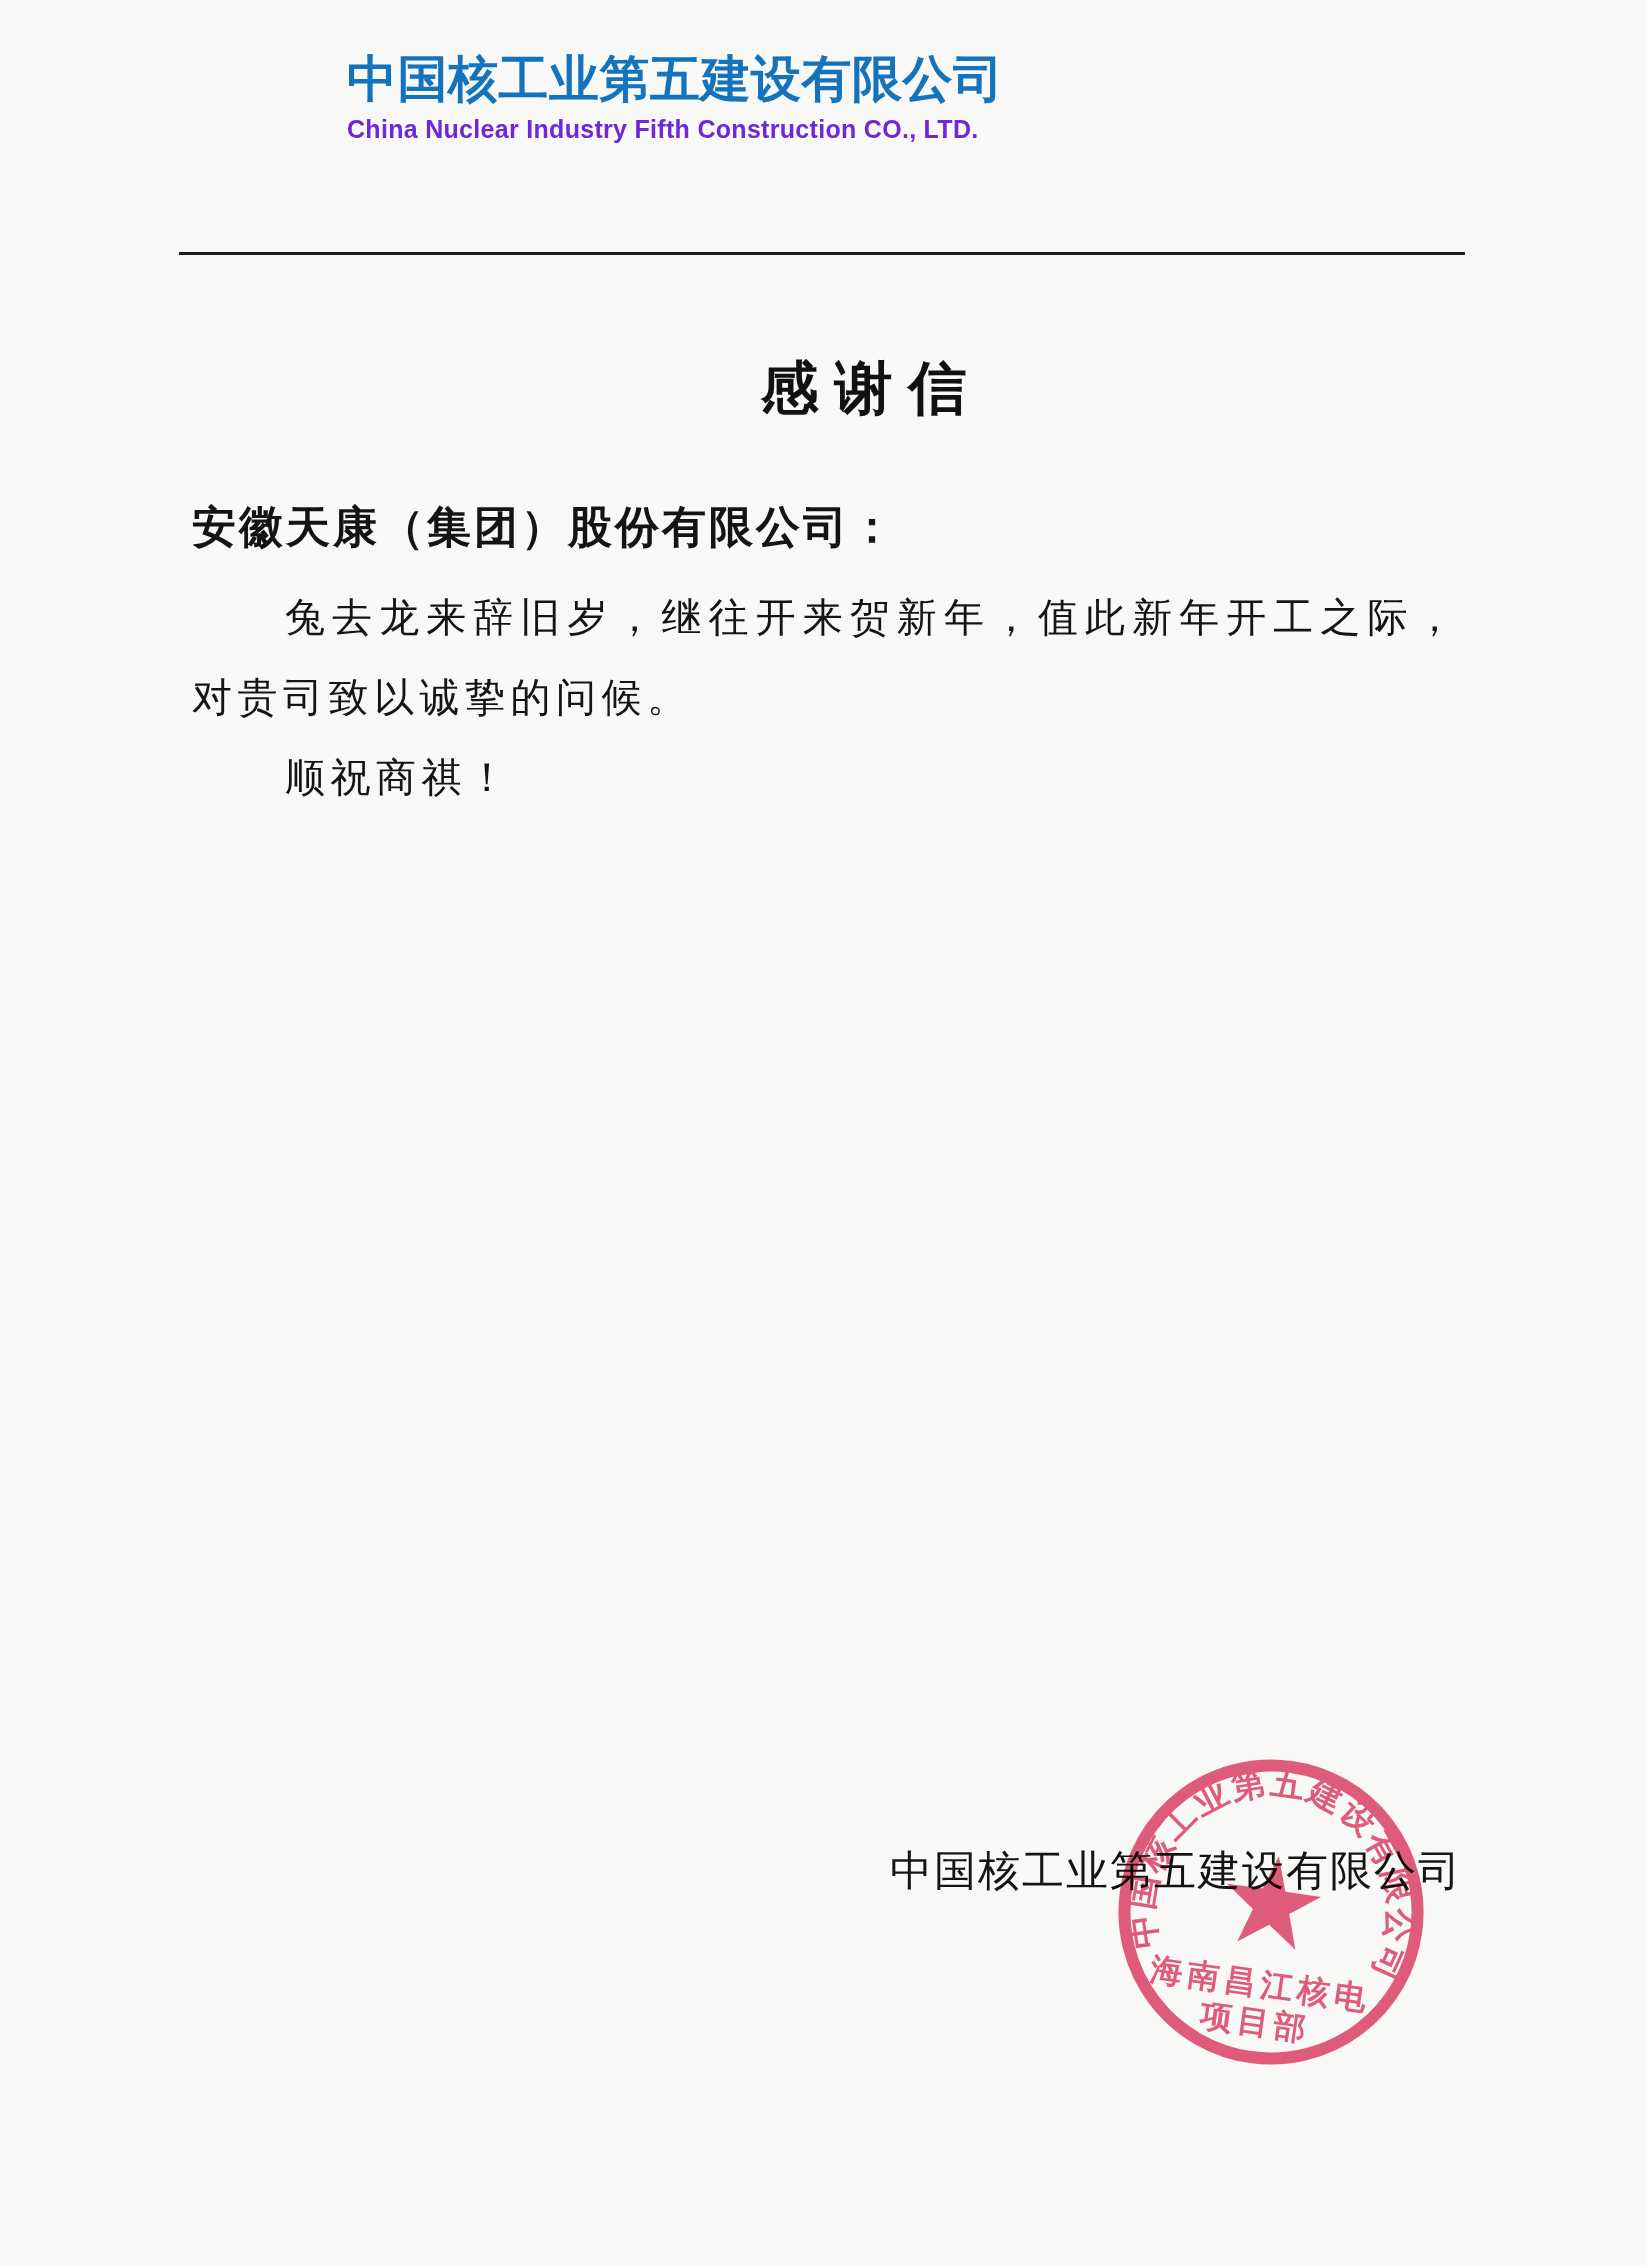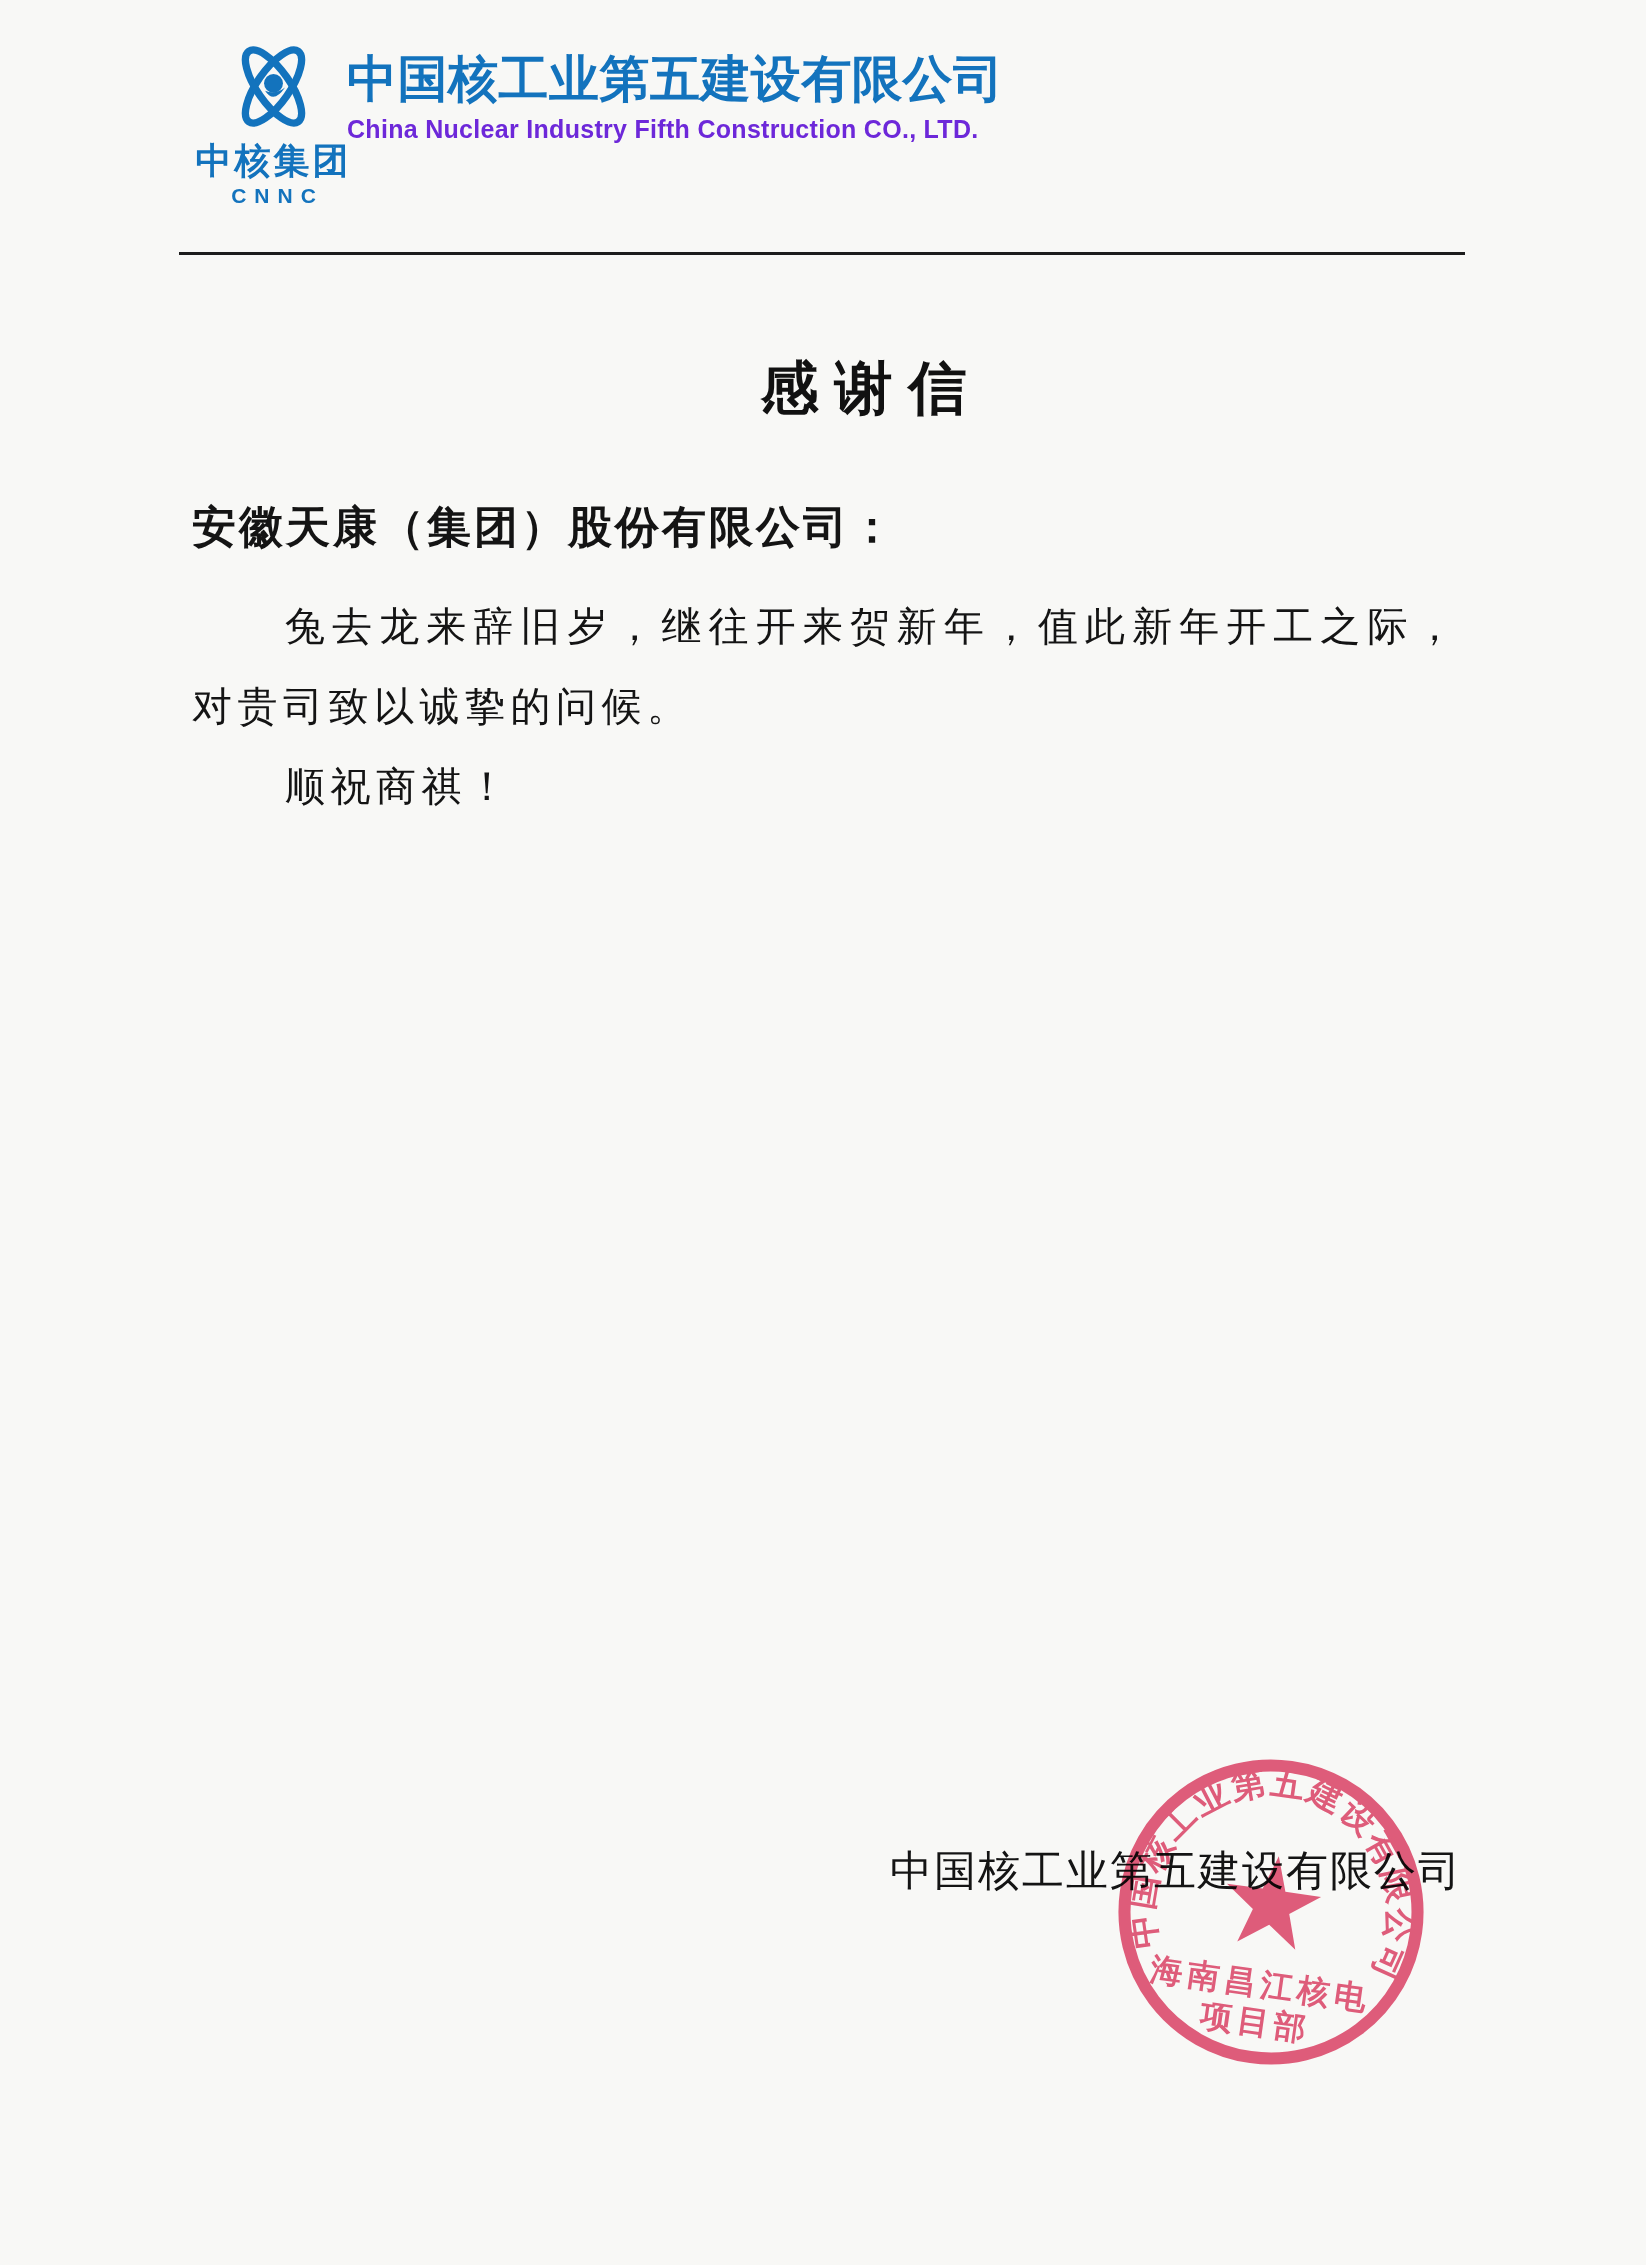--- a/index.html
+++ b/index.html
@@ -32,21 +32,21 @@
   
   .title {
     position:absolute; top:350px; left:48px; width:100%;
     margin:0; text-align:center;
     font-size:58px; font-weight:bold; letter-spacing:16px;
     color:#111;
   }
   .body { position:absolute; left:192px; top:496px; width:1268px; }
   .recipient {
     font-size:44px; font-weight:bold; letter-spacing:3px;
-    line-height:64px; margin:0 0 27px 0;
+    line-height:64px; margin:0 0 18px 0;
   }
   .para {
     margin:0;
     font-size:40px; line-height:80px; letter-spacing:5.5px;
     text-align:justify; text-justify:inter-character;
     line-break:loose;
     text-indent:93px;
   }
 
   
@@ -65,32 +65,20 @@
   .stamp .ring   { fill:none; stroke:#e2486c; stroke-width:7.5; }
   .stamp .ring-text { fill:#e2486c; font-size:21px; letter-spacing:1.5px; font-weight:bold; font-family:"Liberation Serif", serif; }
   .stamp .star   { fill:#e2486c; }
   .stamp .seal-line { fill:#e2486c; font-size:20px; letter-spacing:3px; font-weight:bold; text-anchor:middle; font-family:"Liberation Serif", serif; }
 </style>
 </head>
 <body>
 
 <div class="page">
 
-  <div class="logo">
-    <svg class="atom" viewBox="0 0 100 100">
-      <g fill="none" stroke="#1373bd" stroke-width="7">
-        <ellipse cx="50" cy="50" rx="41" ry="15.5" transform="rotate(-55 50 50)"></ellipse>
-        <ellipse cx="50" cy="50" rx="41" ry="15.5" transform="rotate(55 50 50)"></ellipse>
-      </g>
-      <circle cx="50" cy="47" r="9" fill="#1373bd"></circle>
-      <path d="M42 54 Q50 67 61 51 Q52 58 42 54 Z" fill="#1373bd"></path>
-    </svg>
-    <div class="logo-cn">中核集团</div>
-    <div class="logo-en">CNNC</div>
-  </div>
 
   <div class="names">
     <div class="company-cn">中国核工业第五建设有限公司</div>
     <div class="company-en">China Nuclear Industry Fifth Construction CO., LTD.</div>
   </div>
 
   <div class="rule"></div>
 
   <h1 class="title">感谢信</h1>
 

